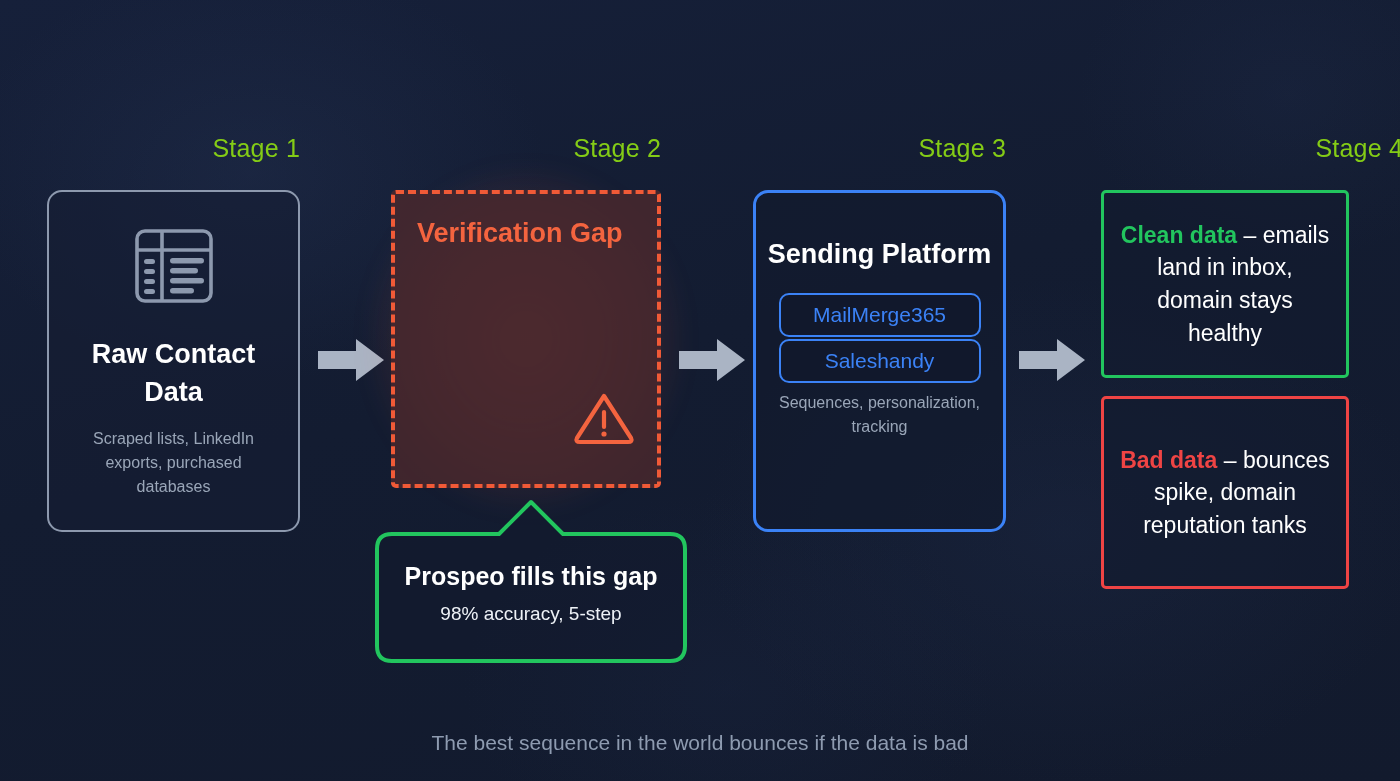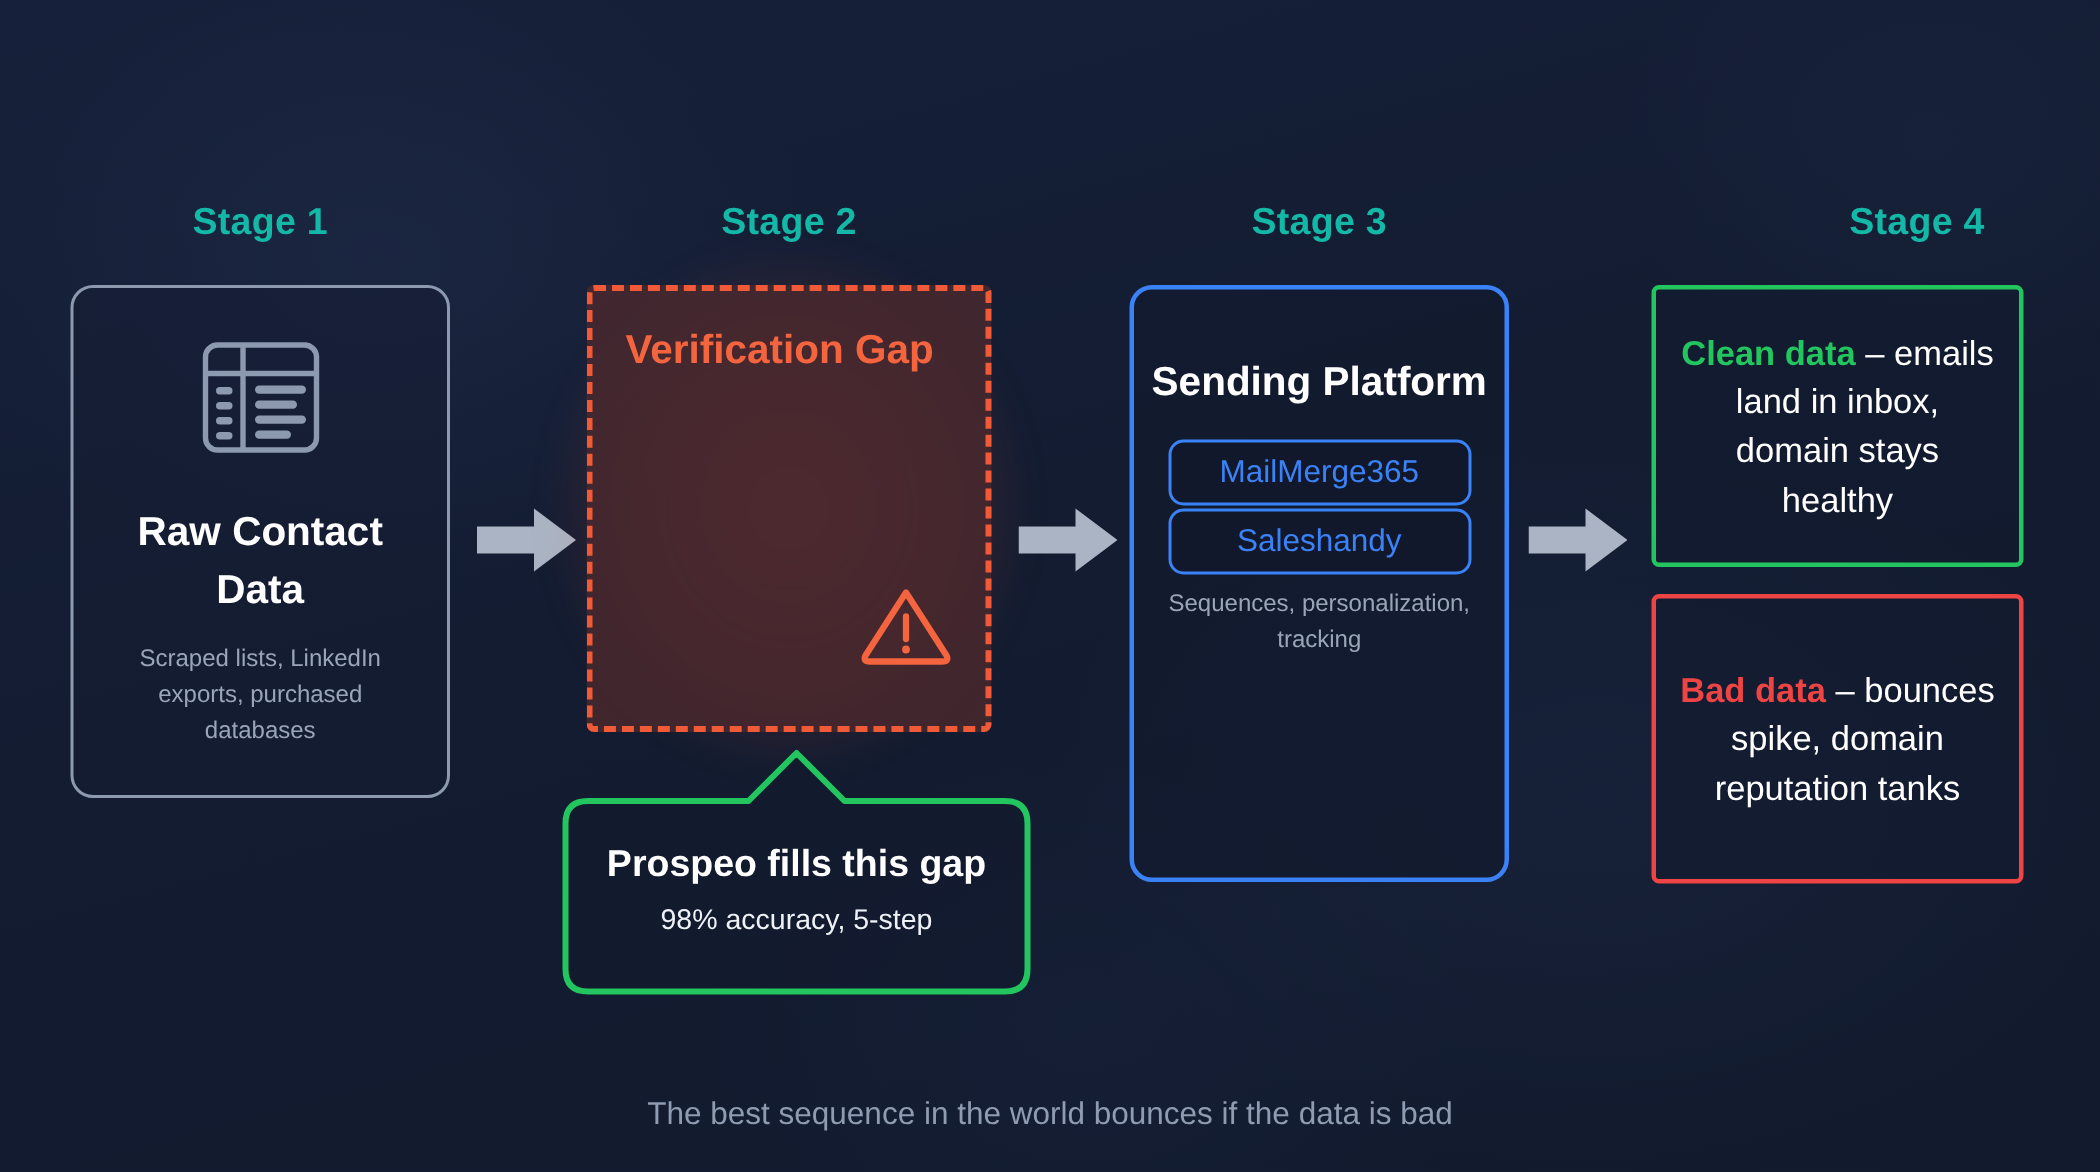--- a/index.html
+++ b/index.html
@@ -30,25 +30,25 @@
   }
 
   #stage-root {
     position: absolute;
     inset: 0;
   }
 
   
   .stage-label {
     position: absolute;
-    color: #14b8a6;
+    color: #84cc16;
     font-size: 25px;
-    font-weight: 700;
+    font-weight: 400;
     letter-spacing: 0.2px;
-    text-align: center;
+    text-align: right;
     white-space: nowrap;
   }
 
   
   .card {
     position: absolute;
     border-radius: 15px;
     display: flex;
     flex-direction: column;
     align-items: center;
@@ -116,21 +116,21 @@
     line-height: 1.48;
   }
   #warn-icon {
     position: absolute;
     right: 22px;
     bottom: 34px;
   }
 
   
   #card-stage3 {
-    left: 753px; top: 190px; width: 253px; height: 398px;
+    left: 753px; top: 190px; width: 253px; height: 342px;
     border: 3px solid #3b82f6;
     background: rgba(18,26,46,0.72);
     padding: 20px 2px;
     justify-content: flex-start;
   }
   #card-stage3 .card-title {
     color: #ffffff;
     font-size: 27px;
     font-weight: 700;
     line-height: 1.42;

